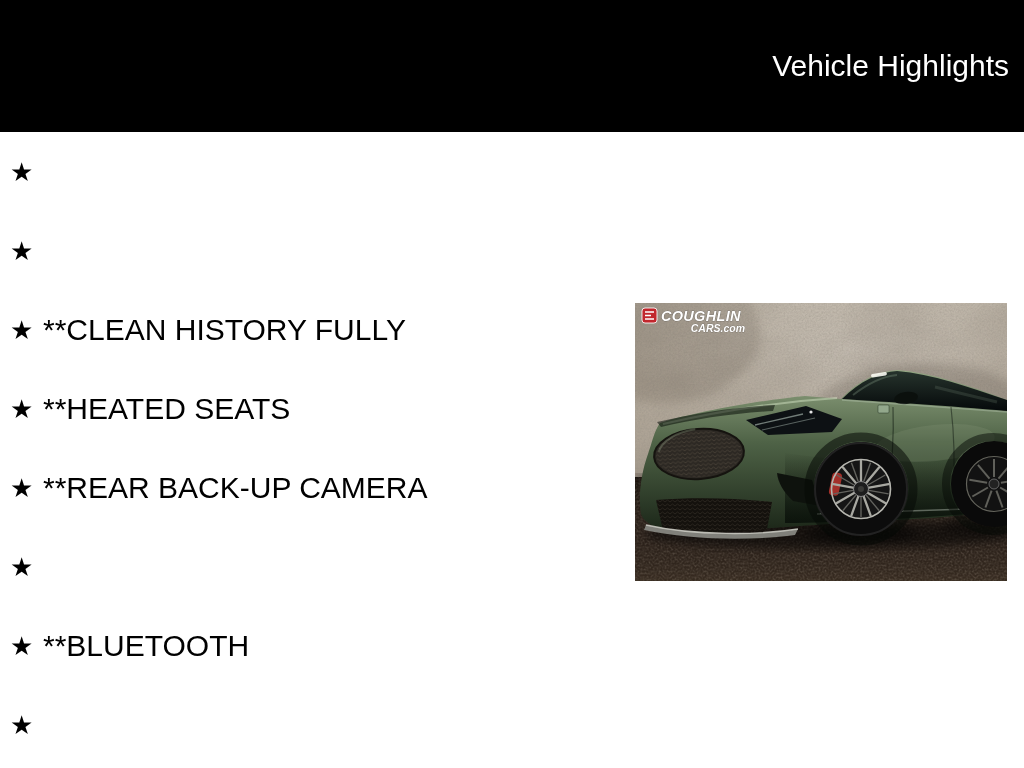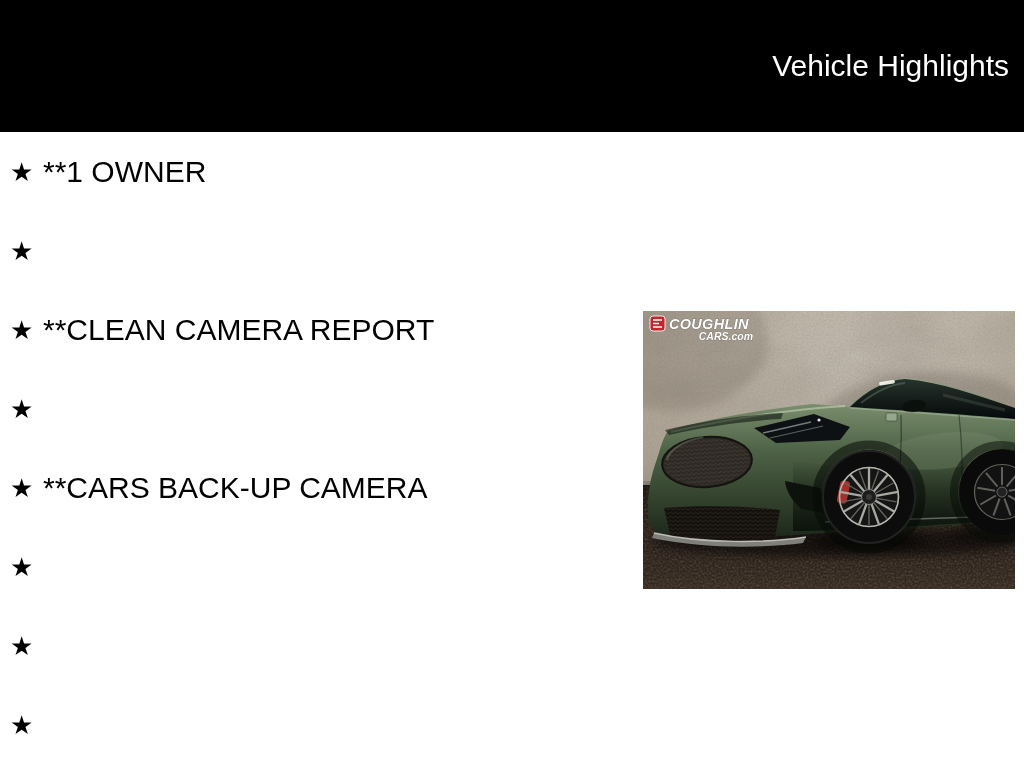--- a/index.html
+++ b/index.html
@@ -23,55 +23,56 @@
   .hl-list li{
     height:79px;display:flex;align-items:center;
     padding-left:10px;font-size:30px;color:var(--list-text,#000);white-space:nowrap;
   }
   .hl-list .star{
     font-size:26px;width:24px;margin-right:9px;flex:0 0 auto;line-height:1;
     font-family:"DejaVu Sans",sans-serif;
   }
   .hl-list .label{line-height:1.1;}
   .photo{
-    position:absolute;left:620px;top:303px;width:372px;height:278px;margin:8px;padding-left:15px;
+    position:absolute;left:620px;top:303px;width:372px;height:278px;margin:0;padding-left:15px;
   }
   .photo svg{display:block;width:372px;height:278px;}
 </style>
 </head>
 <body>
 
 <div class="header">
   <div class="title">Vehicle Highlights</div>
 </div>
 
 <ul class="hl-list">
     <li>
       <span class="star">★</span>
-      <span class="label">**1 OWNER</span>
-    </li>
-    <li>
-      <span class="star">★</span>
-    </li>
-    <li>
-      <span class="star">★</span>
-      <span class="label">**CLEAN CAMERA REPORT</span>
-    </li>
-    <li>
-      <span class="star">★</span>
-    </li>
-    <li>
-      <span class="star">★</span>
-      <span class="label">**CARS BACK-UP CAMERA</span>
-    </li>
-    <li>
-      <span class="star">★</span>
-    </li>
-    <li>
-      <span class="star">★</span>
+    </li>
+    <li>
+      <span class="star">★</span>
+    </li>
+    <li>
+      <span class="star">★</span>
+      <span class="label">**CLEAN HISTORY FULLY</span>
+    </li>
+    <li>
+      <span class="star">★</span>
+      <span class="label">**HEATED SEATS</span>
+    </li>
+    <li>
+      <span class="star">★</span>
+      <span class="label">**REAR BACK-UP CAMERA</span>
+    </li>
+    <li>
+      <span class="star">★</span>
+    </li>
+    <li>
+      <span class="star">★</span>
+      <span class="label">**BLUETOOTH</span>
     </li>
     <li>
       <span class="star">★</span>
     </li>
   </ul>
 
 <figure class="photo">
 <svg viewBox="0 0 372 278" xmlns="http://www.w3.org/2000/svg">
   <defs>
     <linearGradient id="wallShade" x1="0" y1="0" x2="0" y2="1">

